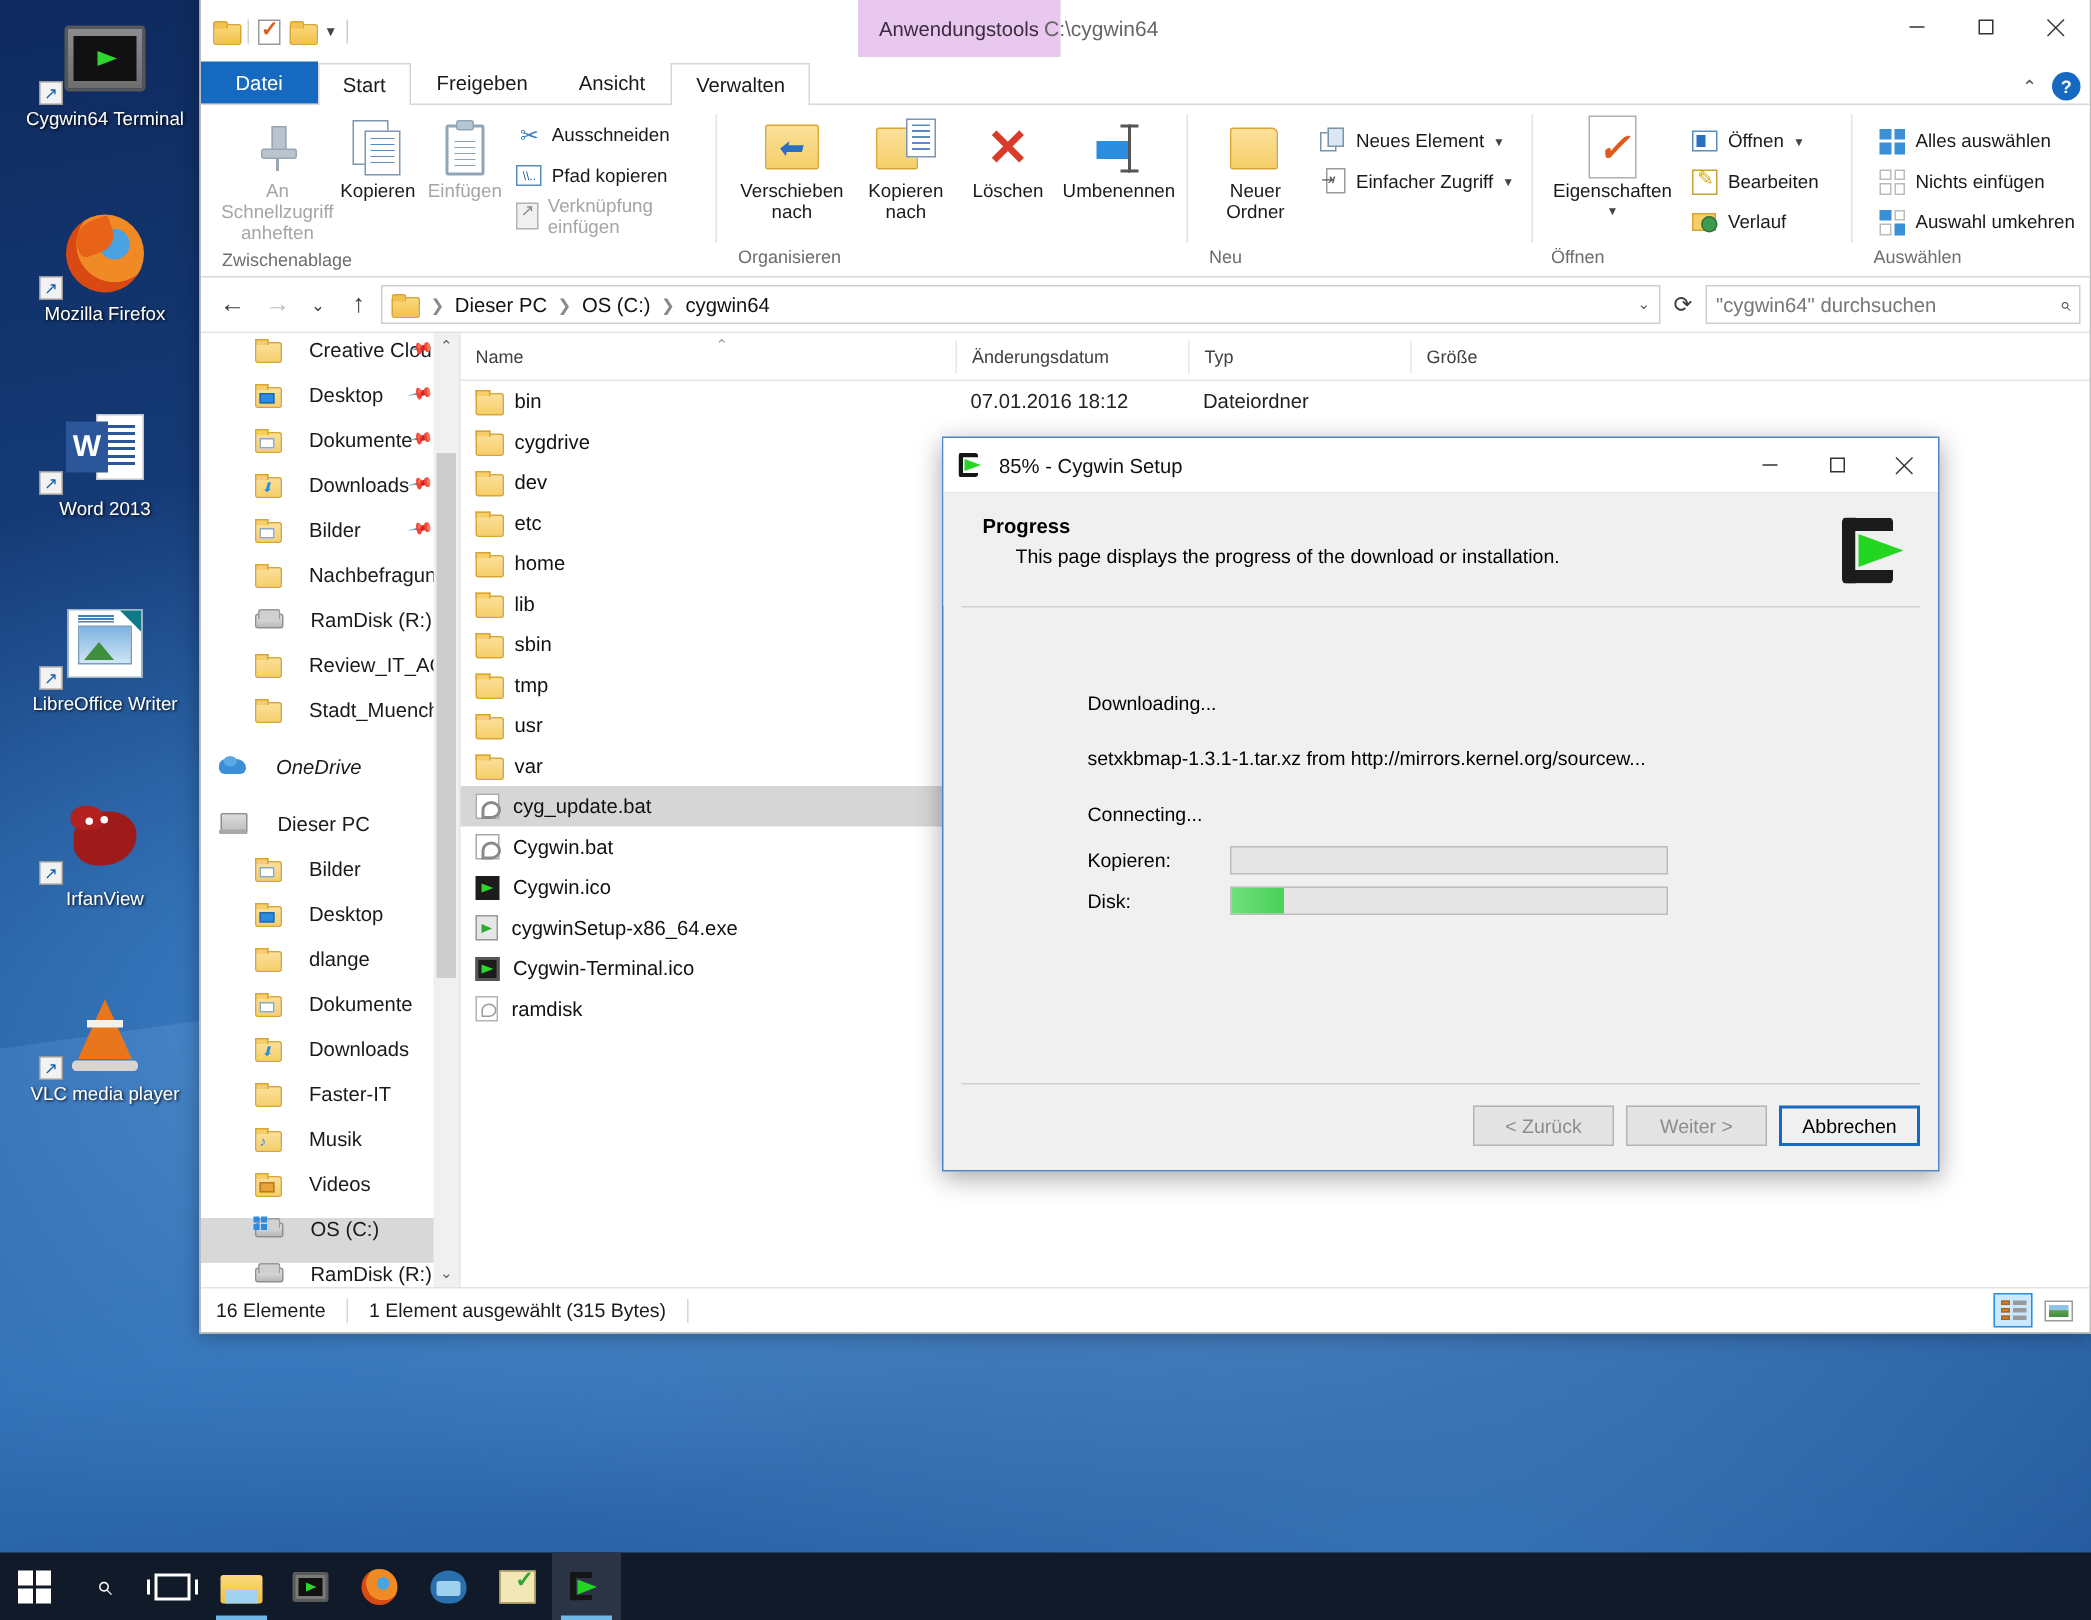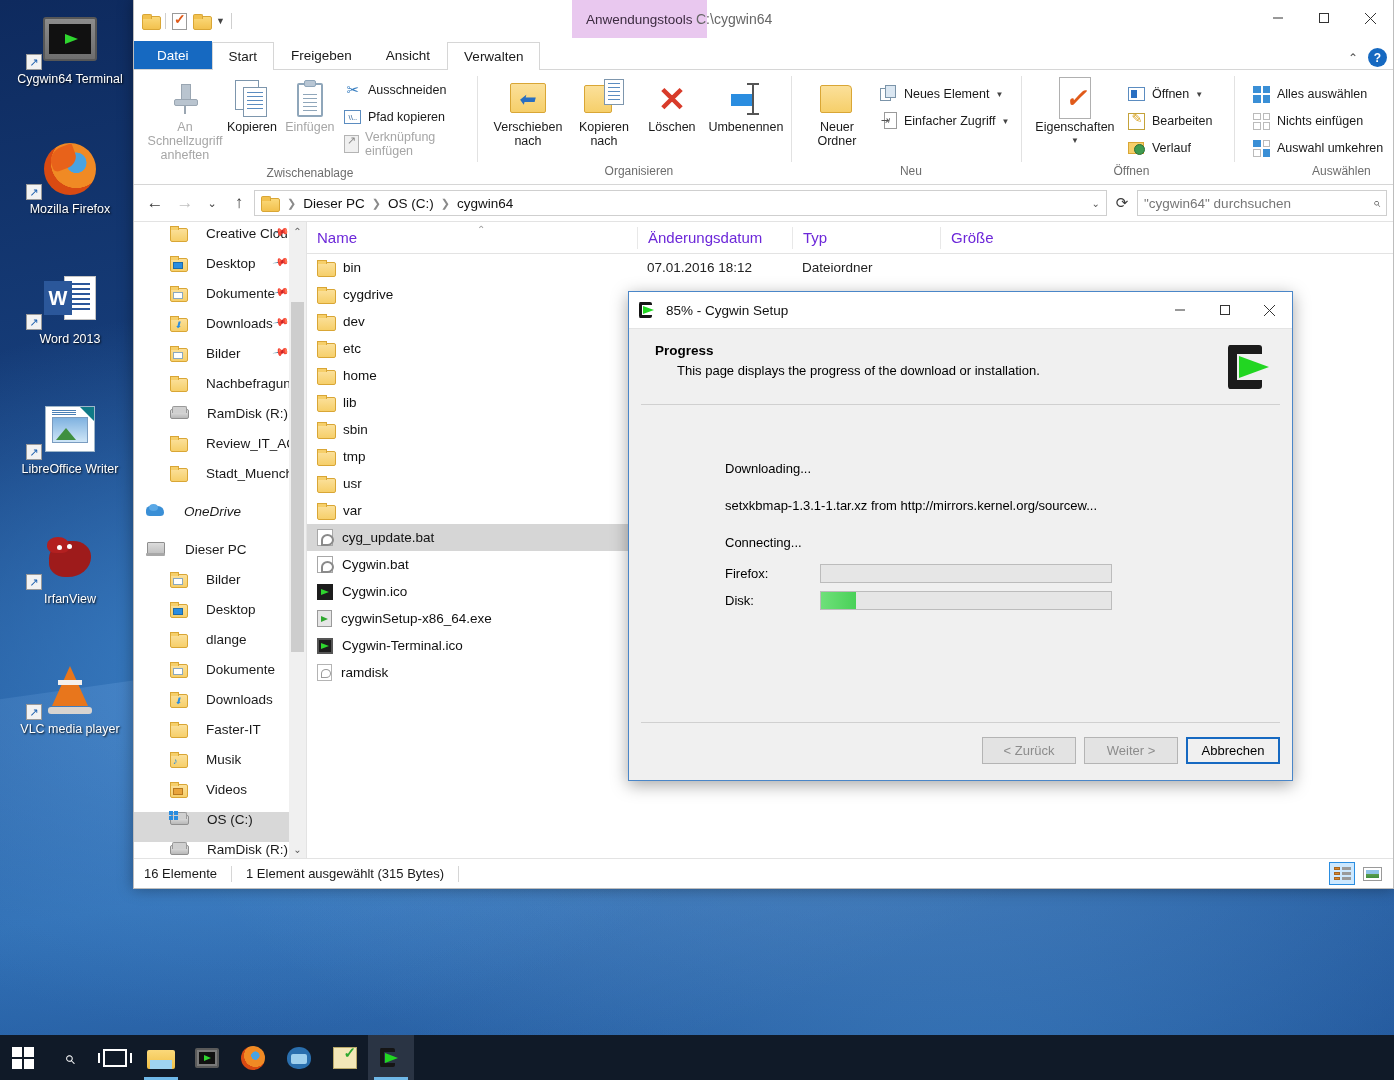--- a/index.html
+++ b/index.html
@@ -110,21 +110,21 @@
   .tab { height:28px; padding:0 16px; display:flex; align-items:center; font-size:13.5px; color:#1a1a1a; border:1px solid transparent; border-bottom:none; }
   .tab.datei { background:#1669c1; color:#fff; padding:0 22px; }
   .tab.active { background:#fff; border-color:#d6d6d6; position:relative; z-index:2; margin-bottom:-1px; }
   .tab.manage { background:#fff; border-color:#d6d6d6; border-bottom-color:#fff; position:relative; z-index:2; margin-bottom:-1px;}
   .tabsrow .right-ctrl { position:absolute; right:6px; bottom:2px; display:flex; align-items:center; gap:10px; }
   .help-circle { width:19px;height:19px;border-radius:50%;background:#1669c1;color:#fff;font-size:12px;display:flex;align-items:center;justify-content:center;font-weight:bold;}
 
   .ribbon { height:115px; background:#fff; border-bottom:1px solid #d6d6d6; display:flex; position:relative; padding-left:8px; }
   .rgroup { display:flex; flex-direction:column; position:relative; padding:0 6px; }
   .rgroup .gbody { flex:1; display:flex; align-items:flex-start; padding-top:6px; gap:2px; }
-  .rgroup .glabel { height:22px; text-align:center; color:#6d6d6d; font-size:12px; line-height:18px; }
+  .rgroup .glabel { height:22px; text-align:left; color:#6d6d6d; font-size:12px; line-height:18px; }
   .rgroup:after { content:""; position:absolute; right:0; top:6px; bottom:22px; width:1px; background:#e2e2e2; }
   .rgroup.last:after { display:none; }
   .bigbtn { width:auto; min-width:56px; padding:2px 6px; display:flex; flex-direction:column; align-items:center; text-align:center; font-size:12.5px; color:#1a1a1a; line-height:14px; }
   .bigbtn .ic { height:42px; display:flex; align-items:center; justify-content:center; }
   .bigbtn.dis { color:#a6a6a6; }
   .smallcol { display:flex; flex-direction:column; gap:3px; padding-top:2px; }
   .smallbtn { display:flex; align-items:center; gap:6px; font-size:12.5px; color:#1a1a1a; height:24px; padding:0 4px; }
   .smallbtn.dis { color:#a6a6a6; }
   .smallbtn .ic { width:18px; height:18px; display:flex; align-items:center; justify-content:center; }
   .caret { font-size:8px; color:#444; }
@@ -222,21 +222,21 @@
   .drvico .win div{background:#2a8de0;}
   .odico{width:18px;height:13px;flex:none;position:relative;}
   .odico:before{content:"";position:absolute;left:0;bottom:1px;width:18px;height:10px;background:#3a8fd6;border-radius:6px 8px 5px 5px;}
   .odico:after{content:"";position:absolute;left:3px;bottom:6px;width:9px;height:7px;background:#5aa8e6;border-radius:50%;}
   .pcico{width:19px;height:14px;flex:none;position:relative;}
   .pcico:before{content:"";position:absolute;left:1px;top:0;width:16px;height:11px;background:linear-gradient(#dcdcdc,#bfbfbf);border:1px solid #8e8e8e;border-radius:1px;}
   .pcico:after{content:"";position:absolute;left:0;bottom:0;width:19px;height:3px;background:#a8a8a8;border-radius:1px;}
 
   .listpane { flex:1; display:flex; flex-direction:column; background:#fff; border-left:1px solid #e3e3e3; }
   .colhead { height:32px; display:flex; align-items:center; border-bottom:1px solid #e3e3e3; position:relative; }
-  .colhead .ch { font-size:15px; color:#6d28d9; padding-left:10px; border-left:1px solid #e8e8e8; height:22px; display:flex; align-items:center; }
+  .colhead .ch { font-size:12px; color:#404040; padding-left:10px; border-left:1px solid #e8e8e8; height:22px; display:flex; align-items:center; }
   .colhead .ch:first-child { border-left:none; }
   .sortmark { position:absolute; left:170px; top:2px; color:#9a9a9a; font-size:10px; }
   .filerows { flex:1; position:relative; }
   .frow { height:27px; display:flex; align-items:center; font-size:13.5px; color:#111; padding-left:10px; }
   .frow.selected { background:#d6d6d6; }
   .frow .nm { width:330px; display:flex; align-items:center; gap:9px; }
   .frow .dt { width:155px; color:#222; }
   .frow .ty { width:148px; color:#222; }
   .lfold{width:17px;height:15px;position:relative;flex:none;}
   .lfold:before{content:"";position:absolute;left:0;top:2px;width:17px;height:13px;background:linear-gradient(#fbe09a,#f6cf6a);border:1px solid #d9a635;border-radius:1px 2px 2px 2px;}
@@ -1002,21 +1002,21 @@
   </div>
 
   <div class="hr"></div>
 
   <div class="dbody">
     <div class="line">Downloading...</div>
     <div class="line">setxkbmap-1.3.1-1.tar.xz from http://mirrors.kernel.org/sourcew...</div>
     <div class="line" style="margin-bottom:14px;">Connecting...</div>
 
     <div class="prow">
-      <span class="plabel">Firefox:</span>
+      <span class="plabel">Kopieren:</span>
       <span class="ptrack">
           <i class="pfill" style="width: 0%;"></i>
         </span>
     </div>
     <div class="prow">
       <span class="plabel">Disk:</span>
       <span class="ptrack">
           <i class="pfill lite" style="width: 12%;"></i>
         </span>
     </div>

